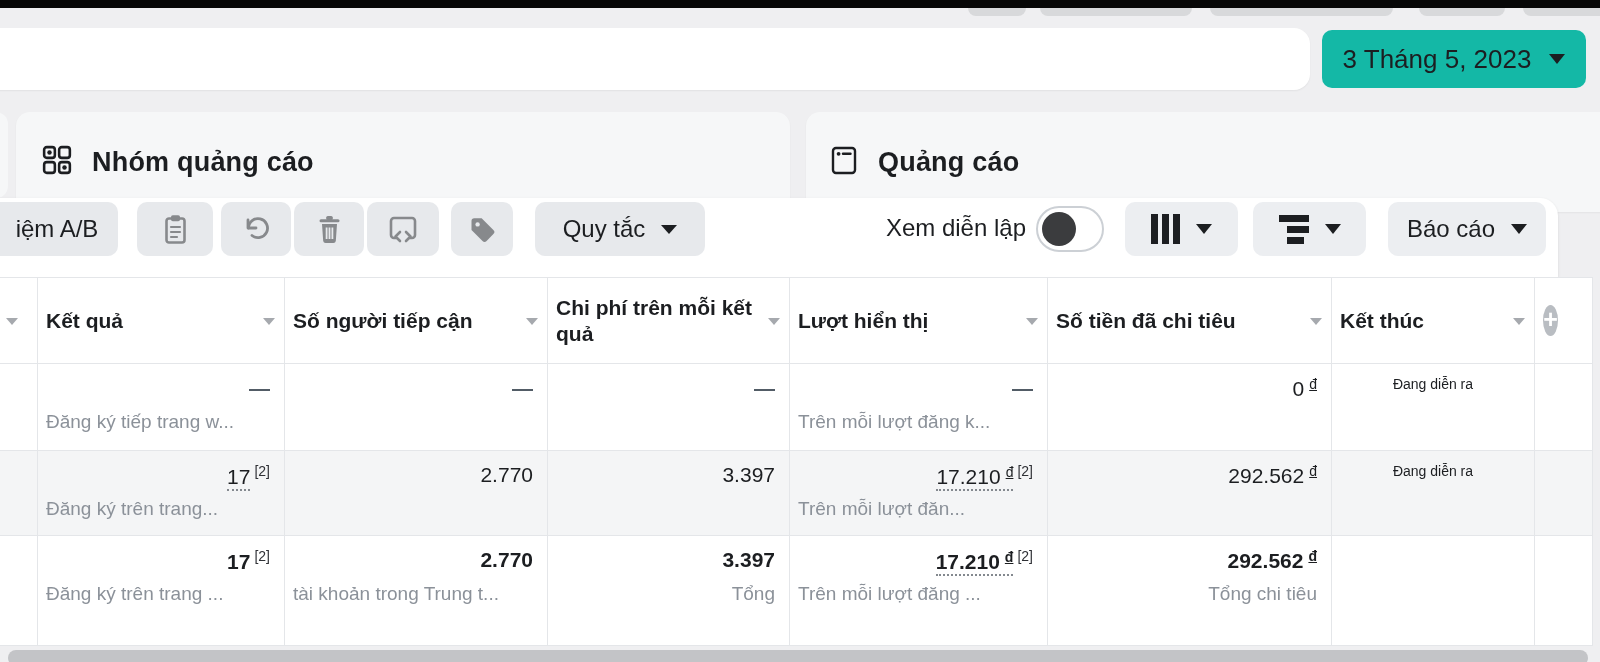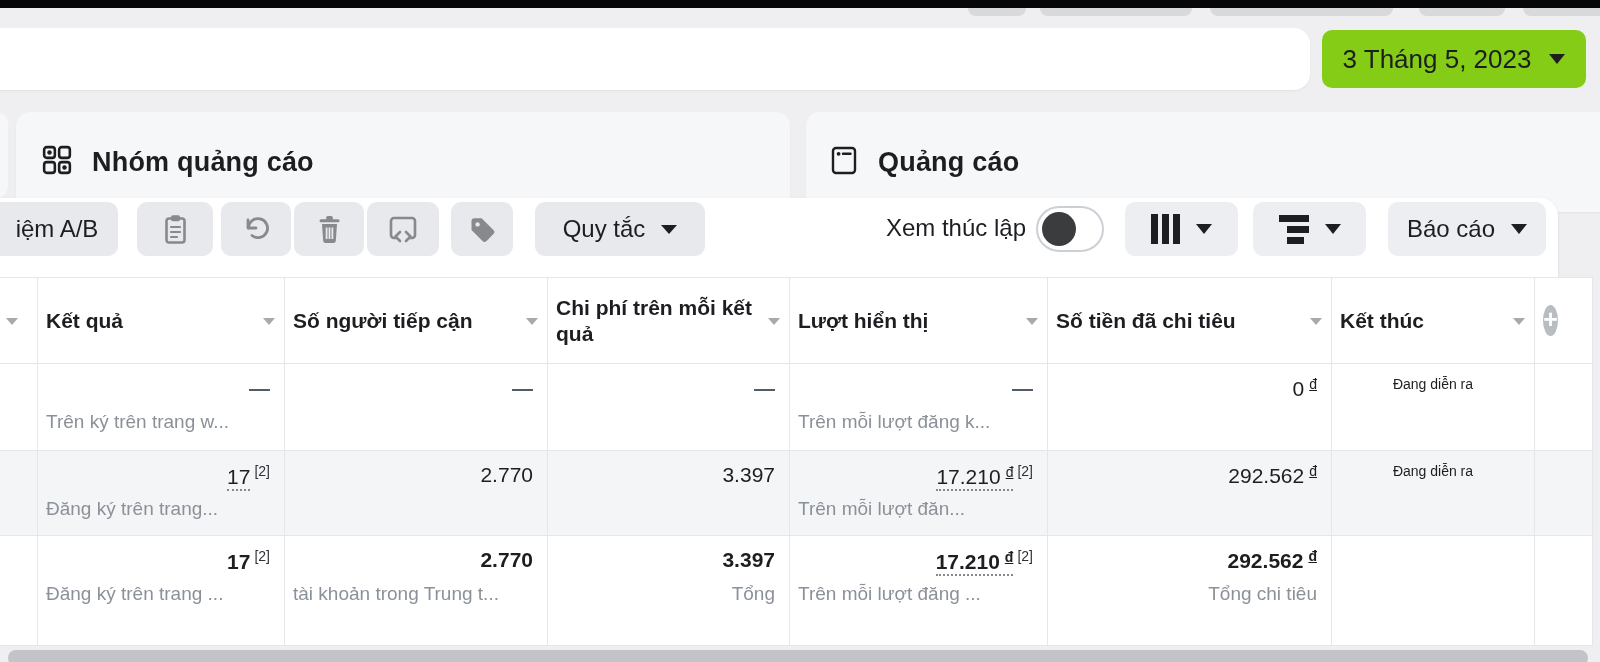--- a/index.html
+++ b/index.html
@@ -6,21 +6,21 @@
   html,body { width:1600px; height:662px; overflow:hidden; }
   body { position:relative; background:#efeff1; font-family:"Liberation Sans","DejaVu Sans",sans-serif; color:#1c1e21; }
 
   .abs { position:absolute; }
 
   
   .topbar { left:0; top:0; width:1600px; height:8px; background:#070707; z-index:5; }
   .peek { top:-4px; height:20px; background:#d8d9db; border-radius:8px; z-index:2; }
 
   .filterbar { left:-30px; top:28px; width:1340px; height:62px; background:#ffffff; border-radius:0 16px 16px 0; box-shadow:0 1px 2px rgba(0,0,0,.06); }
-  .datebtn { left:1322px; top:30px; width:264px; height:58px; background:#84cc16; border-radius:10px; display:flex; align-items:center; justify-content:center; gap:18px; font-size:26px; color:#1c1e21; cursor:pointer; }
+  .datebtn { left:1322px; top:30px; width:264px; height:58px; background:#14b8a6; border-radius:10px; display:flex; align-items:center; justify-content:center; gap:18px; font-size:26px; color:#1c1e21; cursor:pointer; }
 
   
   .tabcard { top:112px; height:100px; background:#f6f7f8; box-shadow:0 1px 2px rgba(0,0,0,.05); display:flex; align-items:center; }
   .tab-sliver { left:-28px; top:112px; width:36px; height:86px; background:#f6f7f8; border-radius:12px; }
   .tab1 { left:16px; width:774px; border-radius:14px 14px 0 0; padding-left:26px; }
   .tab2 { left:806px; width:806px; border-radius:14px 0 0 0; padding-left:24px; }
   .tablabel { font-size:27px; font-weight:bold; margin-left:20px; letter-spacing:.2px; }
 
   
   .toolcard { left:-20px; top:198px; width:1578px; height:80px; background:#ffffff; border-radius:0 18px 0 0; box-shadow:0 1px 3px rgba(0,0,0,.10); }
@@ -168,21 +168,21 @@
       <circle cx="8.6" cy="8.4" r="2.2" fill="#e7e9ec"></circle>
     </svg>
   </span>
 </div>
 
 <div class="abs tbtn" style="left:535px;width:170px;">
   <span>Quy tắc</span>
   <span class="caret" style="border-top-width:9px;"></span>
 </div>
 
-<div class="abs viewsetup">Xem thúc lập</div>
+<div class="abs viewsetup">Xem diễn lập</div>
 <div class="abs toggle">
   <span class="knob"></span>
 </div>
 
 <div class="abs tbtn" style="left:1125px;width:113px;background:#eceef1;">
   <span class="colsicon">
       <i></i>
       <i></i>
       <i></i>
     </span>
@@ -235,21 +235,21 @@
     </div>
     <div class="pluscell">
       <span class="pluscircle">+</span>
     </div>
   </div>
 
   <div class="trow r1">
     <div></div>
     <div>
       <span class="val dash">—</span>
-      <span class="sub l">Trên ký trên trang w...</span>
+      <span class="sub l">Đăng ký tiếp trang w...</span>
     </div>
     <div>
       <span class="val dash">—</span>
     </div>
     <div>
       <span class="val dash">—</span>
     </div>
     <div>
       <span class="val dash">—</span>
       <span class="sub l">Trên mỗi lượt đăng k...</span>

